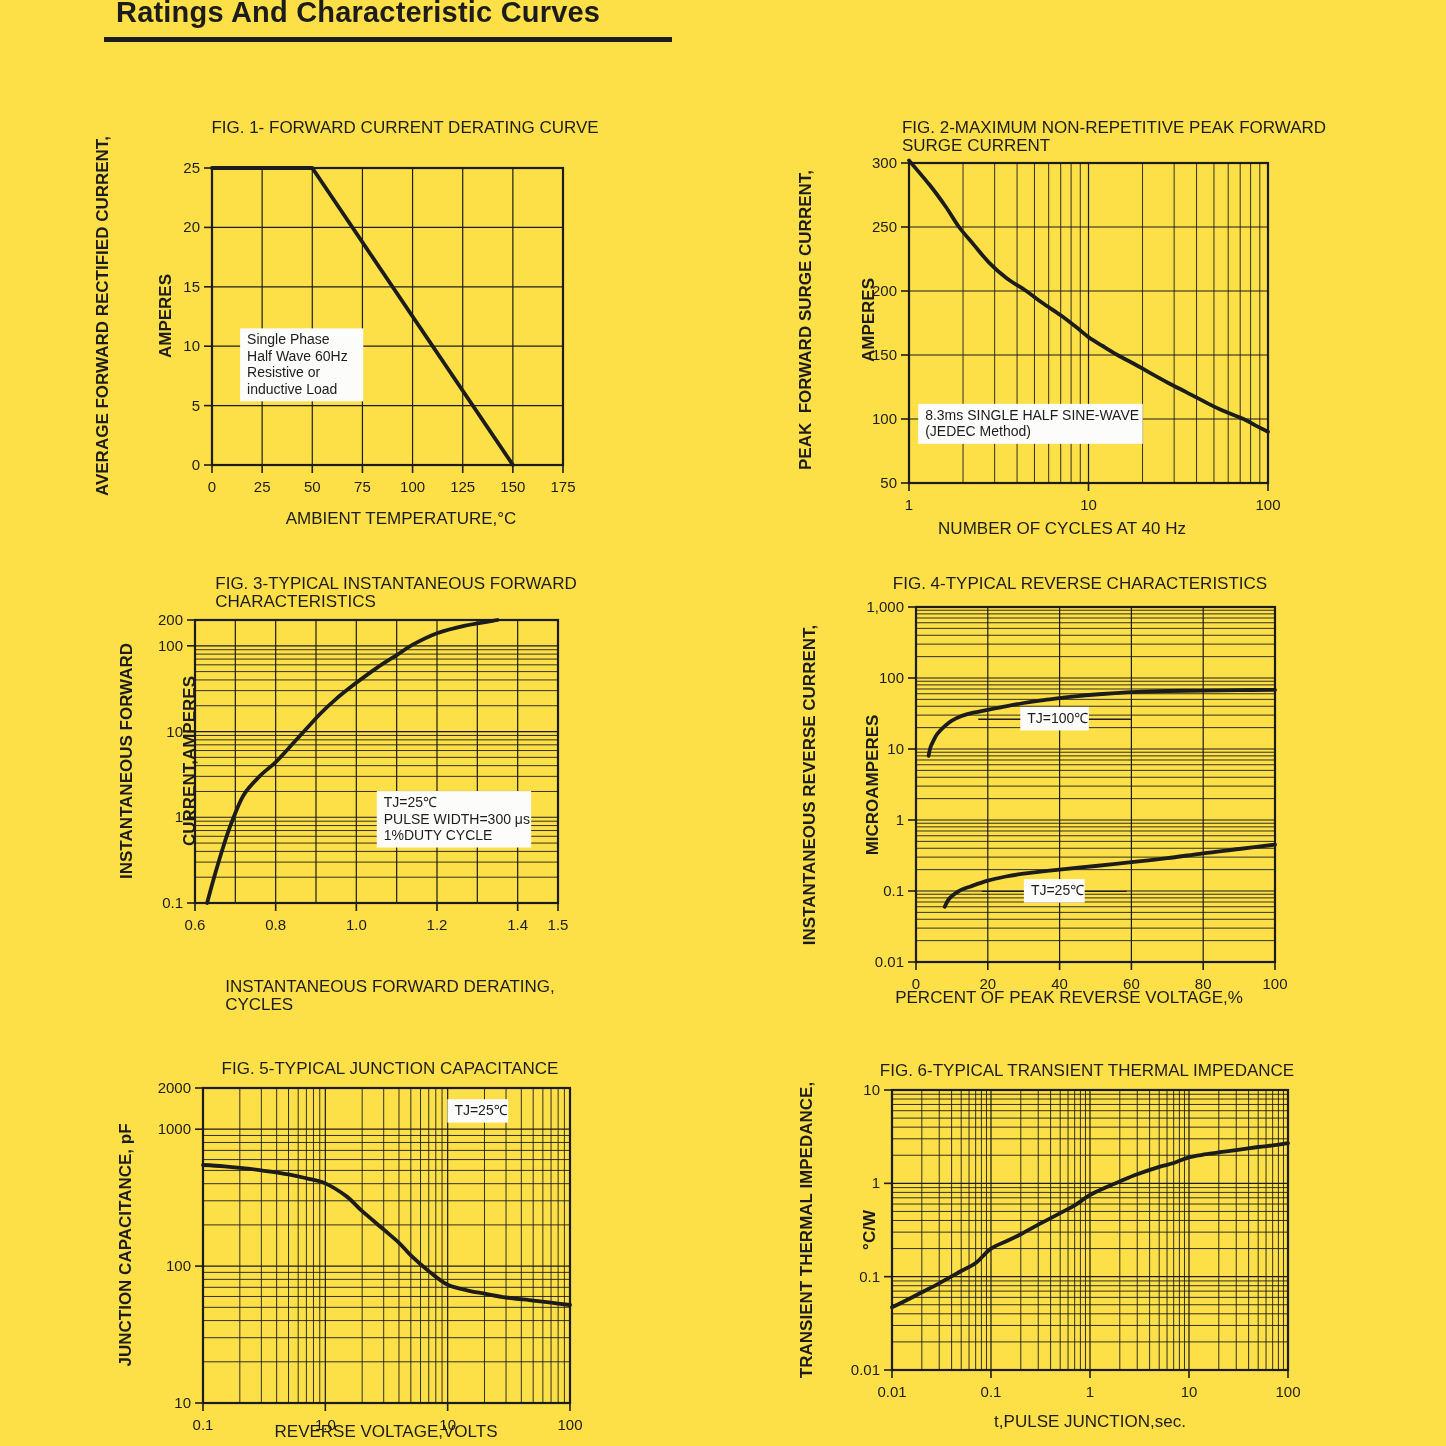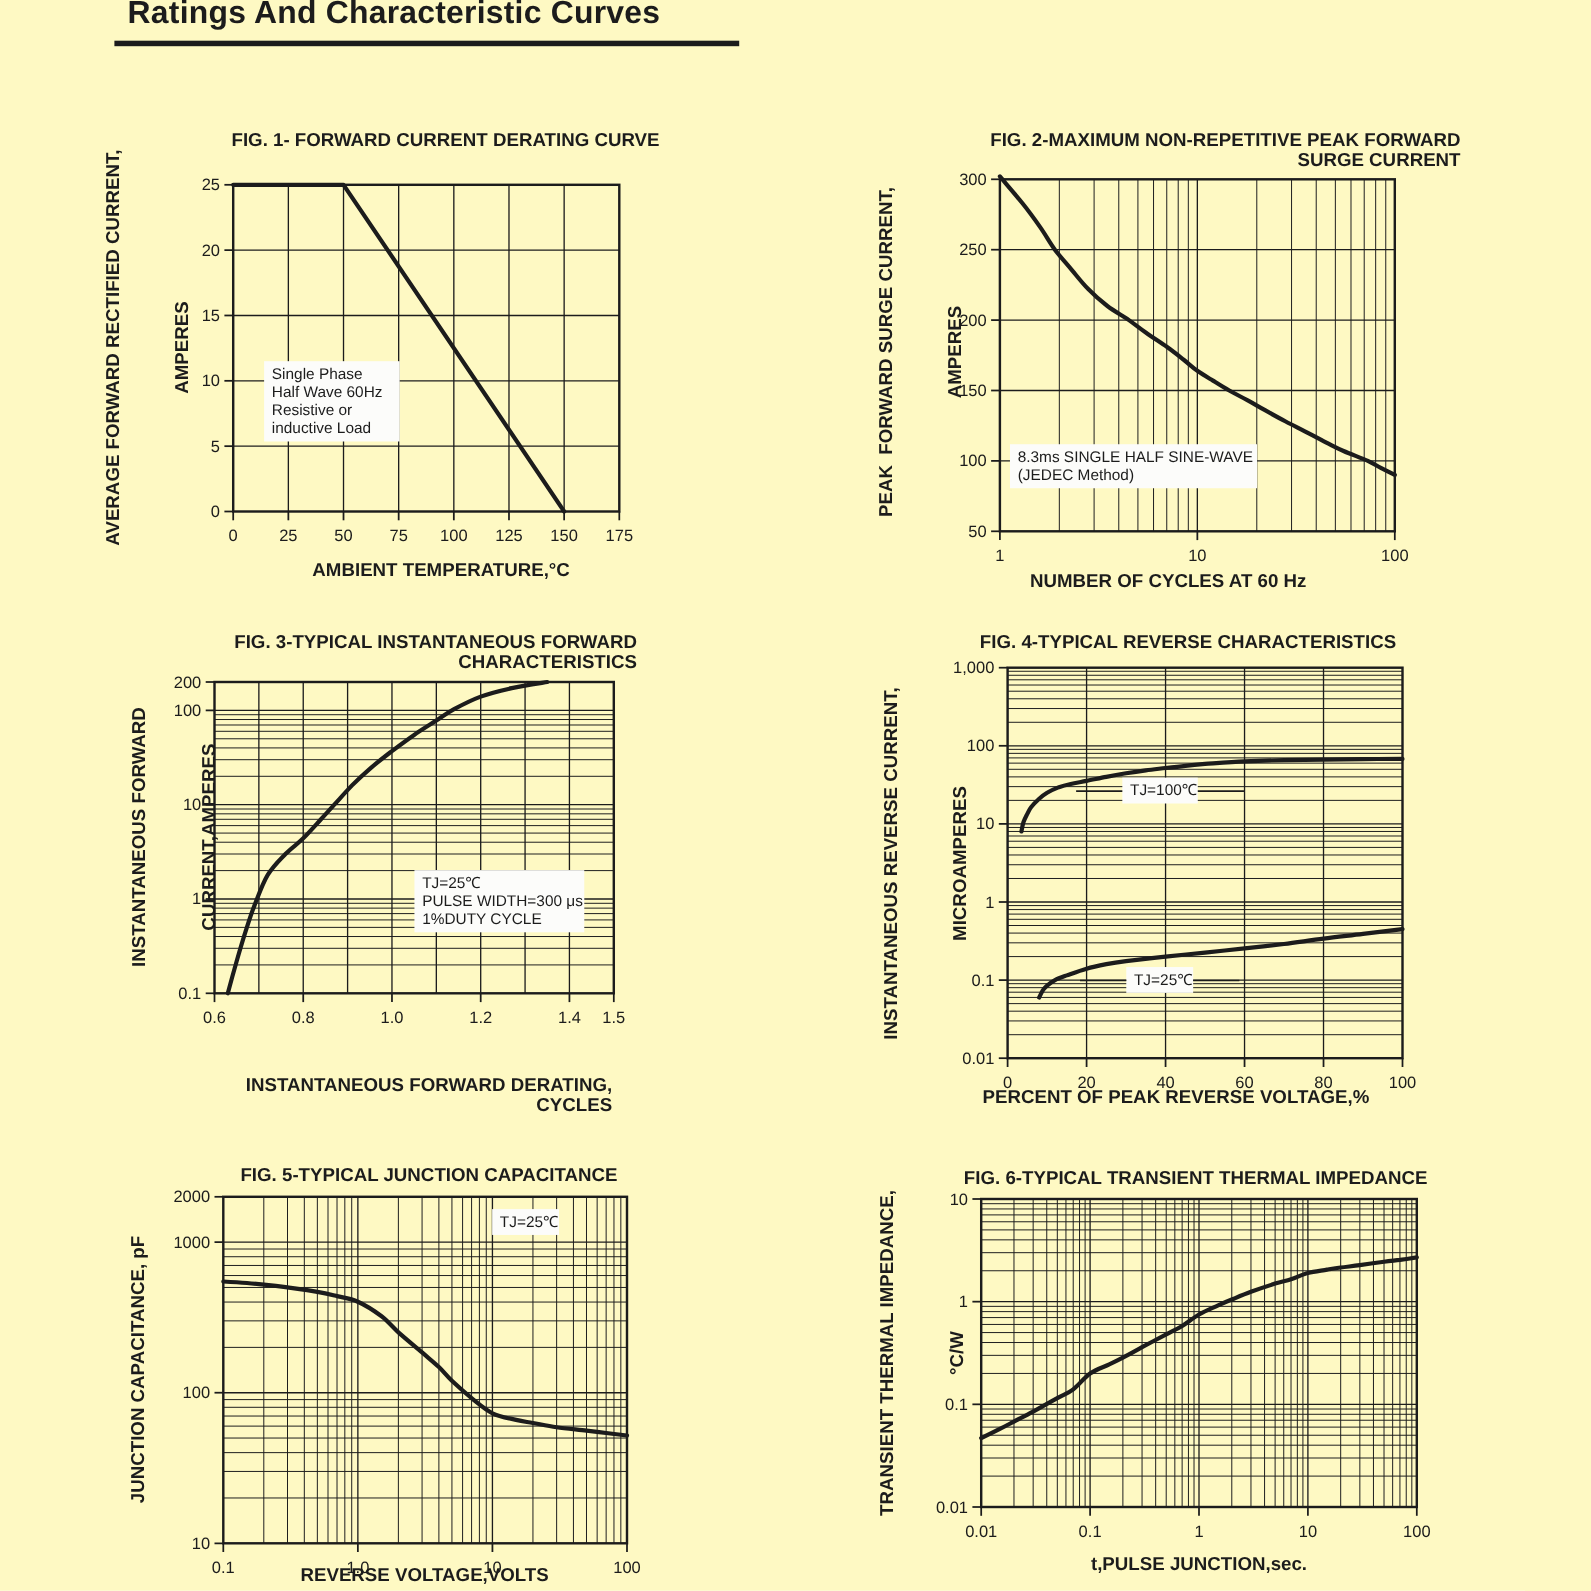--- a/index.html
+++ b/index.html
@@ -1,20 +1,20 @@
 <!DOCTYPE html>
 <html><head>
 <meta charset="utf-8">
 <style>
   html,body{margin:0;padding:0;}
   body{width:1446px;height:1446px;background:#fcfcfa;font-family:"Liberation Sans",sans-serif;color:#1c1c1c;}
-  .page{position:relative;width:1446px;height:1446px;background:#fef9c3;overflow:hidden;}
+  .page{position:relative;width:1446px;height:1446px;background:#fde047;overflow:hidden;}
   .page-title{position:absolute;left:116px;top:-4px;margin:0;font-size:29px;font-weight:bold;letter-spacing:0.2px;white-space:nowrap;}
   .title-rule{position:absolute;left:104px;top:37px;width:568px;height:5px;background:#1c1c1c;}
-  .fig-title,.fig-xlabel{position:absolute;transform:translateX(-50%);text-align:right;font-size:17px;font-weight:bold;line-height:18px;white-space:nowrap;}
+  .fig-title,.fig-xlabel{position:absolute;transform:translateX(-50%);text-align:left;font-size:17px;font-weight:normal;line-height:18px;white-space:nowrap;}
   .fig-ylabel{position:absolute;transform:translate(-50%,-50%) rotate(-90deg);text-align:center;font-size:17px;font-weight:bold;line-height:21px;white-space:pre;}
   .ln:empty{display:none;}
   svg.fig-plot{position:absolute;overflow:visible;}
   svg text{font-family:"Liberation Sans",sans-serif;fill:#1c1c1c;font-weight:400;}
   
   #t0{left:405px;top:119px} #t1{left:1114px;top:119px}
   #t2{left:396px;top:575px} #t3{left:1080px;top:575px}
   #t4{left:390px;top:1060px} #t5{left:1087px;top:1062px}
   
   #yl0{left:134px;top:316px} #yl1{left:837px;top:320px}
@@ -150,21 +150,21 @@
         <line x1="87" y1="89" x2="95" y2="89" stroke="#1c1c1c" stroke-width="1.6"></line>
         <text x="83" y="94" text-anchor="end" font-size="15">250</text>
         <line x1="87" y1="25" x2="95" y2="25" stroke="#1c1c1c" stroke-width="1.6"></line>
         <text x="83" y="30" text-anchor="end" font-size="15">300</text>
         <path d="M 95.0 22.4 C 98.4 26.5 109.3 39.1 115.5 46.8 C 121.6 54.4 126.7 61.5 131.6 68.5 C 136.6 75.6 140.3 82.6 145.0 89.0 C 149.8 95.4 154.9 100.9 159.9 106.9 C 165.0 112.9 169.8 119.3 175.3 124.8 C 180.7 130.4 186.5 135.5 192.7 140.2 C 198.8 144.9 206.4 148.9 212.3 153.0 C 218.1 157.1 222.2 160.5 227.9 164.5 C 233.6 168.6 241.0 173.3 246.7 177.3 C 252.4 181.4 257.2 185.2 261.8 188.8 C 266.5 192.5 270.0 195.9 274.5 199.1 C 279.0 202.3 283.9 205.1 288.7 208.0 C 293.5 211.0 298.2 214.0 303.5 217.0 C 308.7 220.0 314.9 223.0 320.3 226.0 C 325.7 228.9 330.2 231.7 336.0 234.9 C 341.7 238.1 348.7 242.0 354.8 245.2 C 360.8 248.4 366.0 250.9 372.2 254.1 C 378.3 257.3 385.9 261.4 391.8 264.4 C 397.6 267.3 401.1 269.3 407.4 272.0 C 413.7 274.8 423.8 278.4 429.5 281.0 C 435.1 283.6 437.2 285.3 441.3 287.4 C 445.4 289.5 451.9 292.7 454.0 293.8" fill="none" stroke="#1c1c1c" stroke-width="3.8" stroke-linecap="round" stroke-linejoin="round"></path>
         <rect x="104.155" y="265.84000000000003" width="224.6" height="40" fill="#fcfcfa"></rect>
         <text x="111.155" y="281.84000000000003" font-size="14">8.3ms SINGLE HALF SINE-WAVE</text>
         <text x="111.155" y="298.34000000000003" font-size="14">(JEDEC Method)</text>
       </svg>
     <div class="fig-xlabel" id="xl1">
-      <div class="ln">NUMBER OF CYCLES AT 60 Hz</div>
+      <div class="ln">NUMBER OF CYCLES AT 40 Hz</div>
 
     </div>
   </section>
 
   <section>
     <div class="fig-title" id="t2">
       <div class="ln">FIG. 3-TYPICAL INSTANTANEOUS FORWARD</div>
       <div class="ln">CHARACTERISTICS</div>
     </div>
     <div class="fig-ylabel" id="yl2">

